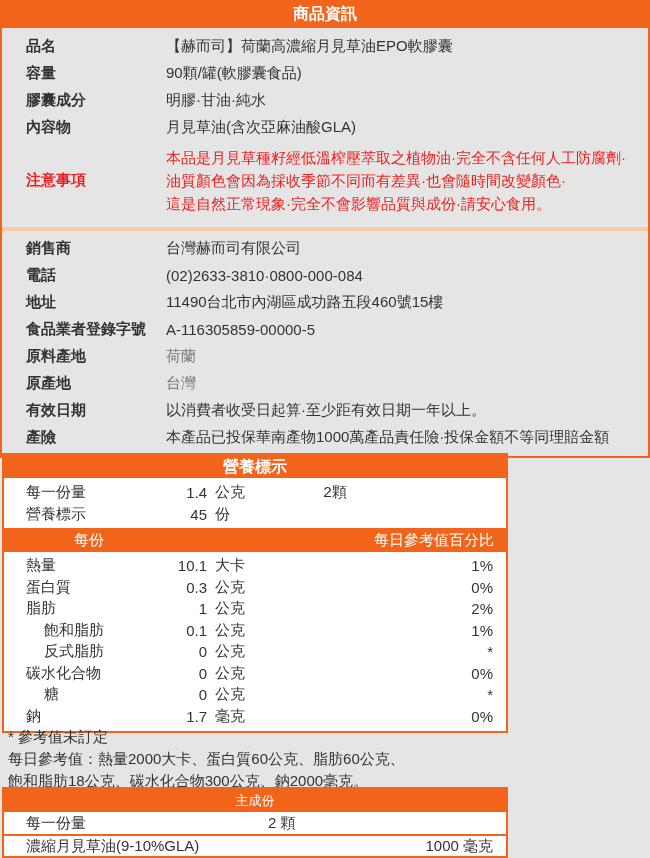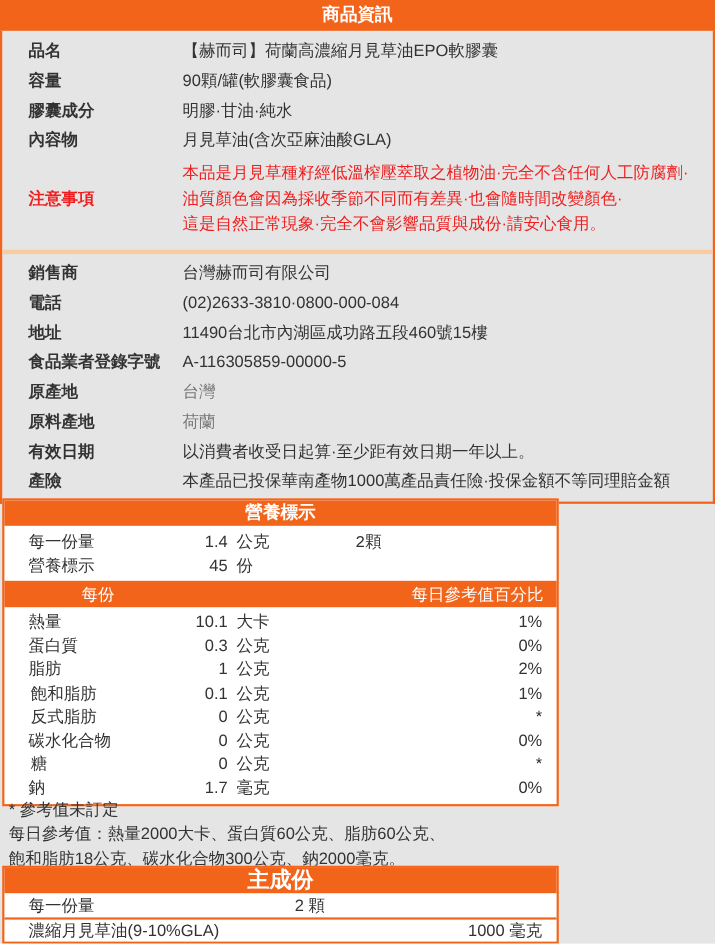--- a/index.html
+++ b/index.html
@@ -56,21 +56,21 @@
     border:2px solid var(--orange);background:#fff;
   }
   .nt-title{
     height:23px;line-height:23px;background:var(--orange);
     color:#fff;font-weight:bold;font-size:16px;text-align:center;
   }
   .nt-serving-block{padding:3px 0;}
   .nt-row{display:flex;align-items:center;height:22px;}
   .nt-row.data{height:21.5px;}
   .nt-label{flex:0 0 148px;padding-left:22px;}
-  .nt-label.indent{padding-left:24px;font-family:Liberation Serif, serif;}
+  .nt-label.indent{padding-left:40px;font-family:Liberation Serif, serif;}
   .nt-val{flex:0 0 55px;text-align:right;}
   .nt-unit{flex:0 0 52px;padding-left:8px;}
   .nt-extra{flex:1;padding-left:64px;font-family:Liberation Mono, monospace;}
   .nt-pct{flex:1;text-align:right;padding-right:13px;}
   .nt-subheader{
     display:flex;align-items:center;height:24px;background:var(--orange);
     color:#ffffff;
   }
   .nt-subheader .left{flex:0 0 170px;text-align:center;}
   .nt-subheader .right{flex:1;text-align:right;padding-right:12px;}
@@ -82,21 +82,21 @@
     line-height:22px;color:var(--text);
   }
 
   
   .mt{
     position:absolute;left:2px;top:787px;width:506px;
     border:2px solid var(--orange);background:#fff;
   }
   .mt-title{
     height:23px;line-height:23px;background:var(--orange);
-    color:#fff;font-weight:bold;font-size:20px;text-align:center;
+    color:#fff;font-weight:normal;font-size:13px;text-align:center;
   }
   .mt-row{display:flex;align-items:center;height:22px;}
   .mt-row + .mt-row{border-top:2px solid var(--orange);gap:32px;}
   .mt-serving-label{flex:0 0 264px;padding-left:22px;}
   .mt-serving-val{flex:1;}
   .mt-ing-label{flex:1;padding-left:22px;}
   .mt-ing-val{text-align:right;padding-right:13px;}
 </style>
 </head>
 <body>
@@ -145,26 +145,26 @@
       </div>
       <div class="t1-row">
         <div class="t1-label">地址</div>
         <div class="t1-value">11490台北市內湖區成功路五段460號15樓</div>
       </div>
       <div class="t1-row">
         <div class="t1-label">食品業者登錄字號</div>
         <div class="t1-value">A-116305859-00000-5</div>
       </div>
       <div class="t1-row">
+        <div class="t1-label">原料產地</div>
+        <div class="t1-value muted">荷蘭</div>
+      </div>
+      <div class="t1-row">
         <div class="t1-label">原產地</div>
         <div class="t1-value muted">台灣</div>
-      </div>
-      <div class="t1-row">
-        <div class="t1-label">原料產地</div>
-        <div class="t1-value muted">荷蘭</div>
       </div>
       <div class="t1-row">
         <div class="t1-label">有效日期</div>
         <div class="t1-value">以消費者收受日起算·至少距有效日期一年以上。</div>
       </div>
       <div class="t1-row">
         <div class="t1-label">產險</div>
         <div class="t1-value">本產品已投保華南產物1000萬產品責任險·投保金額不等同理賠金額</div>
       </div>
 

